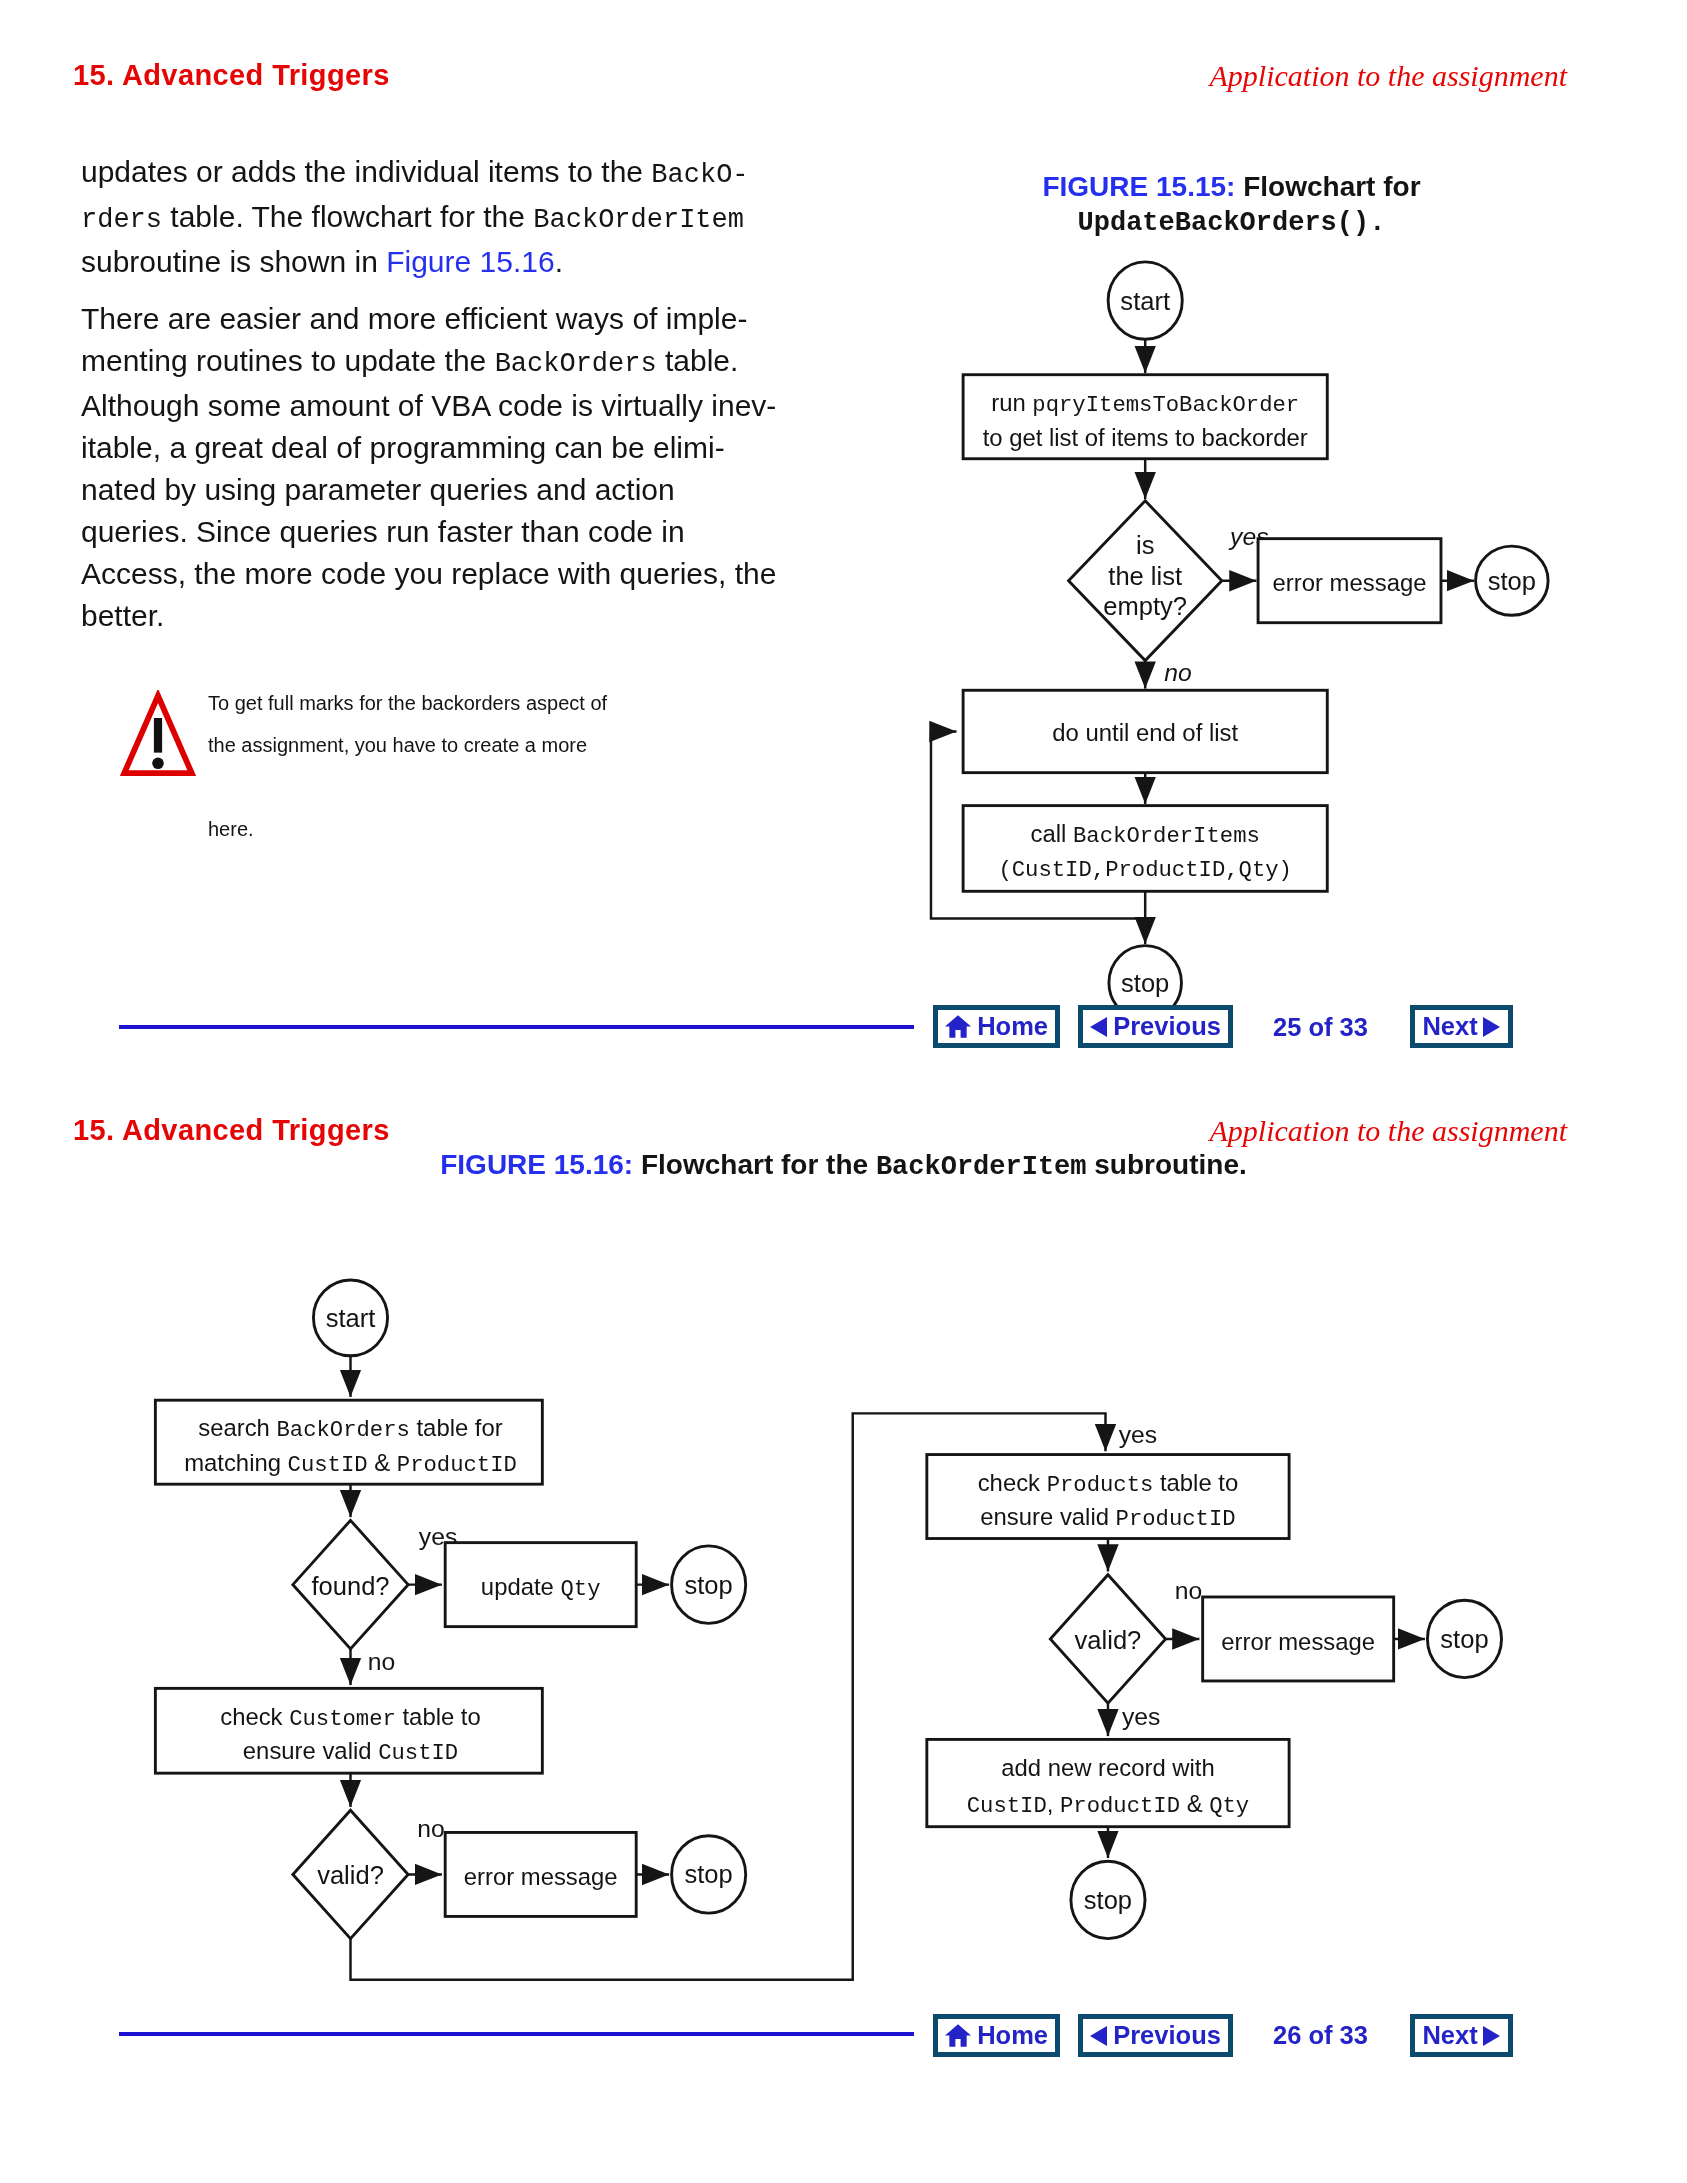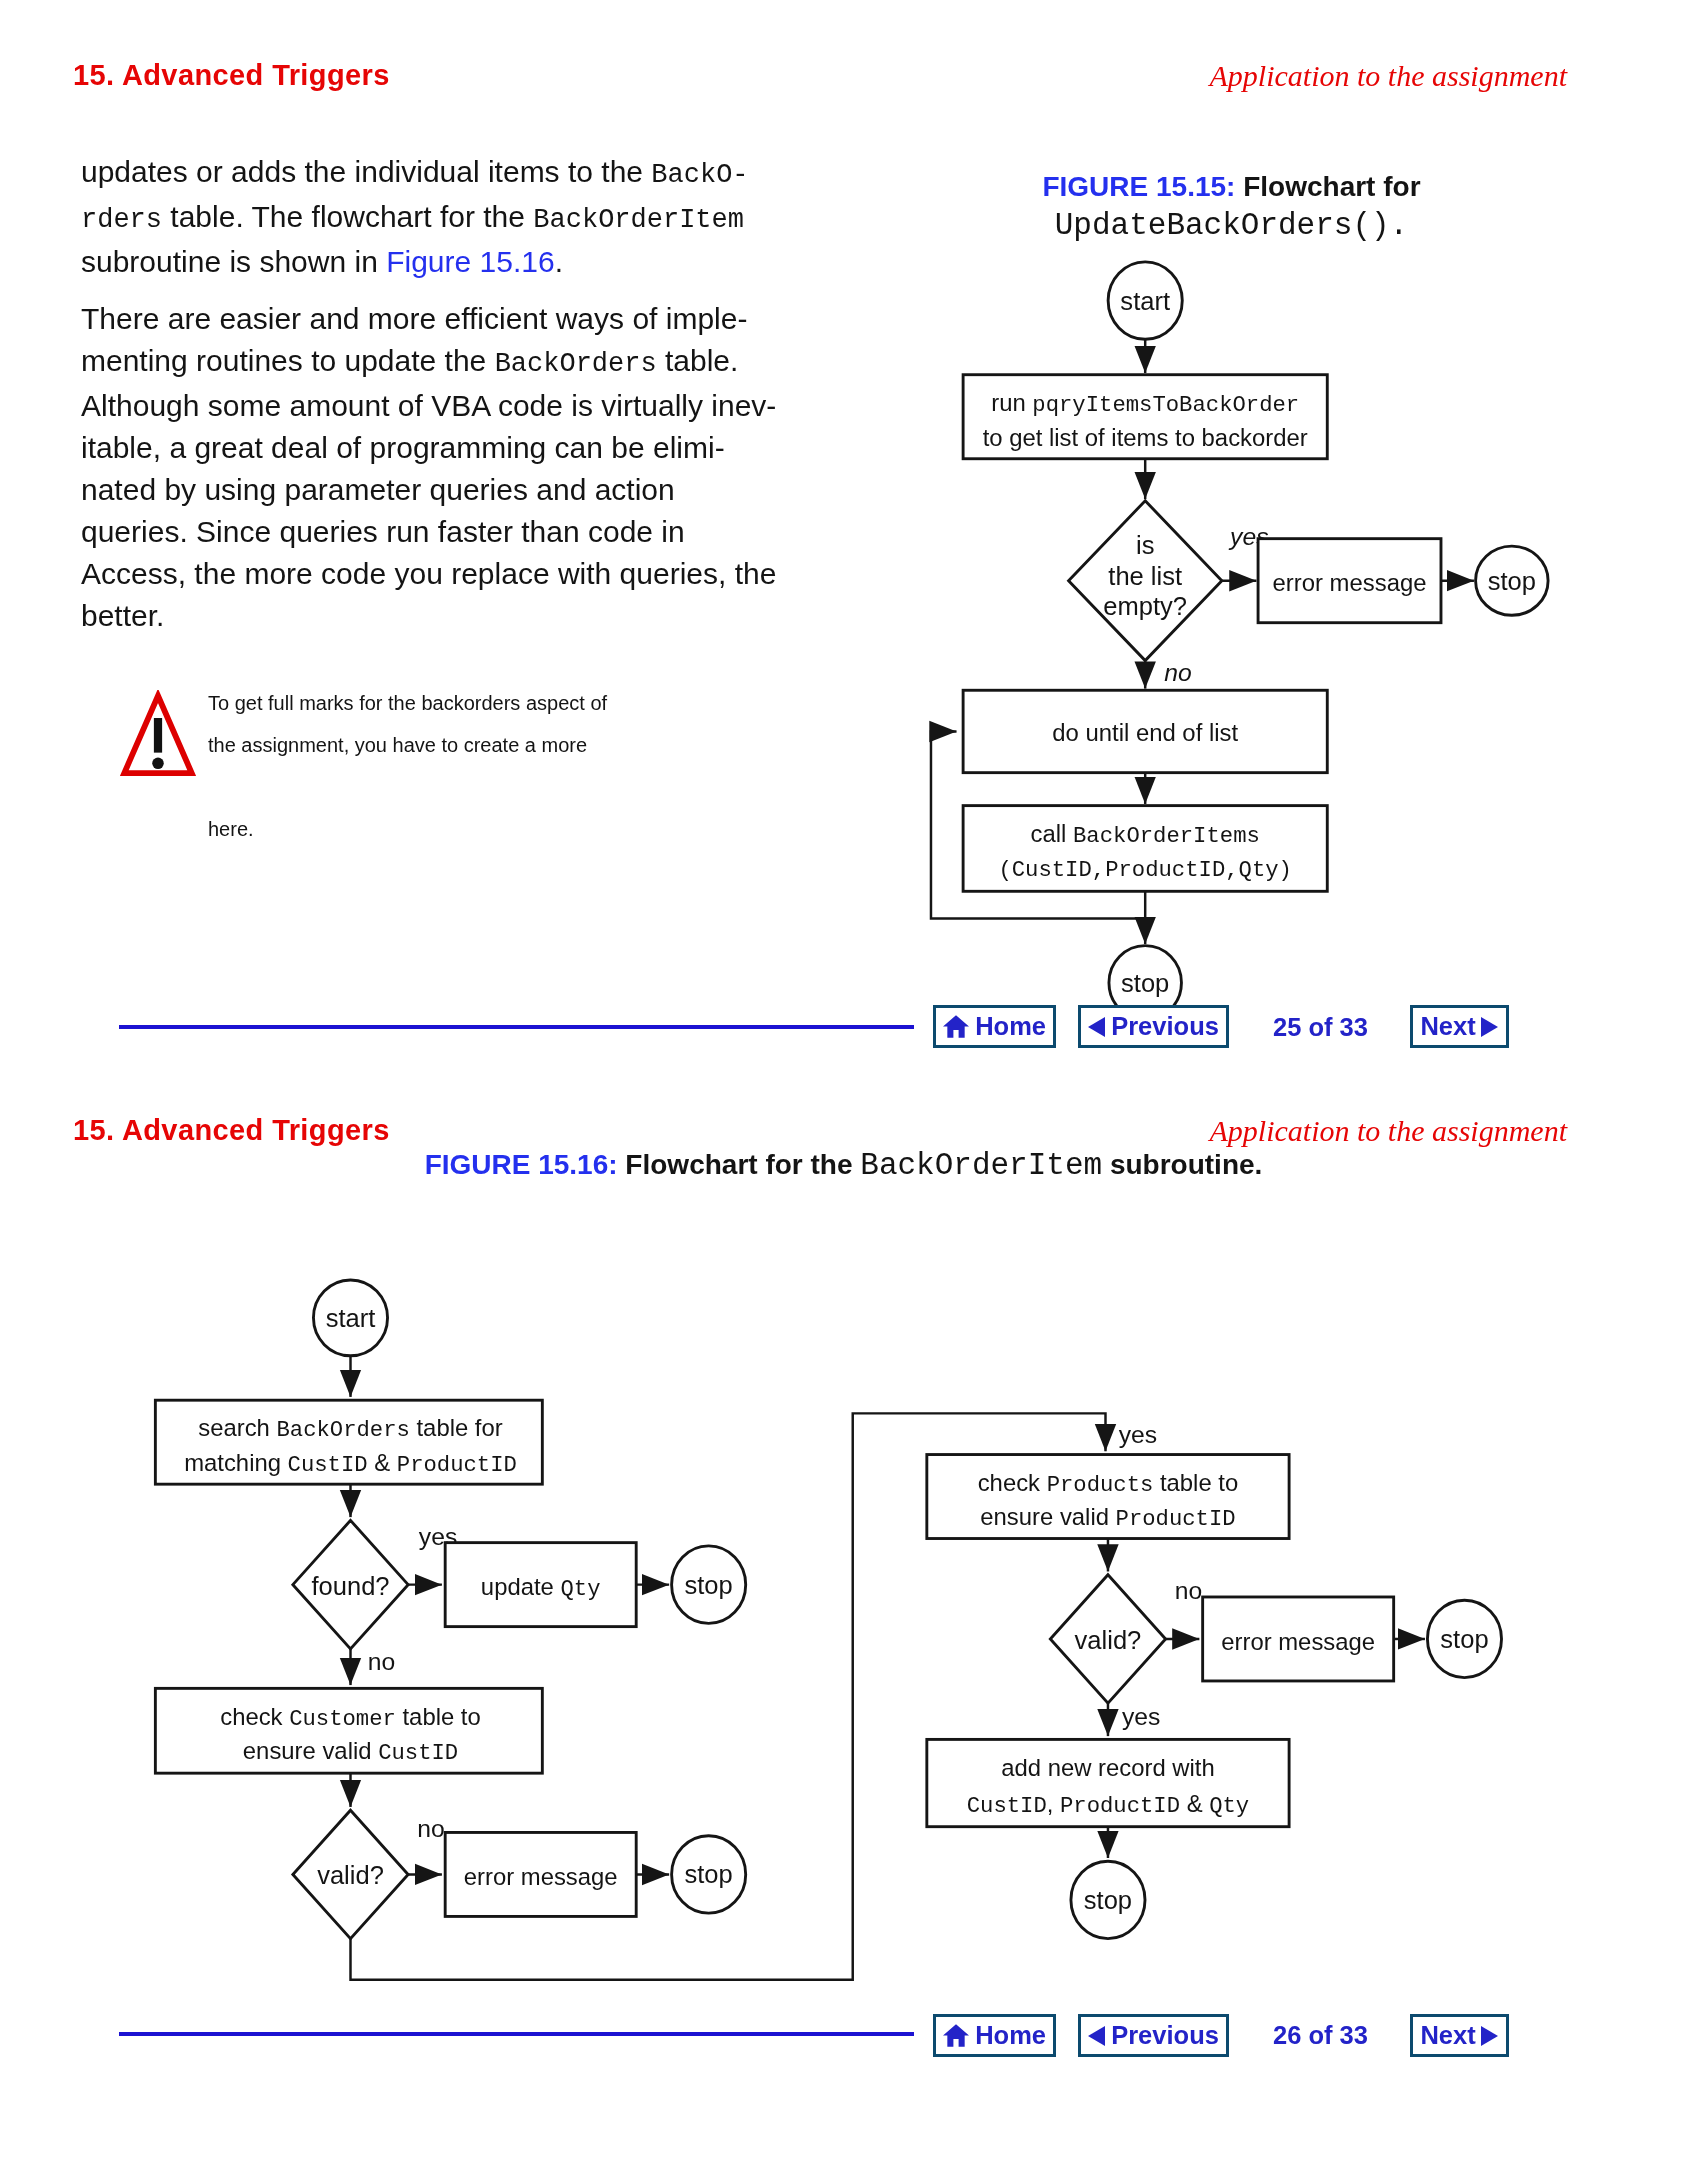--- a/index.html
+++ b/index.html
@@ -10,24 +10,24 @@
   .abs{position:absolute;}
   .sec-title{font-weight:bold;font-size:29px;color:#e60505;letter-spacing:0.4px;}
   .hdr-right{font-family:"Liberation Serif",serif;font-style:italic;font-size:30px;color:#e60505;}
   .body-text{font-size:30px;line-height:42px;margin-left:8px;}
   .seg-s{}
   .seg-m{font-family:"Liberation Mono",monospace;font-size:27px;}
   .seg-lk{color:#2430ee;}
   .note-text{font-size:20px;line-height:42px;}
   .fig-cap{font-size:28px;font-weight:bold;line-height:43px;}
   .fig-label{color:#2430ee;}
-  .fig-code{font-family:"Liberation Mono",monospace;font-weight:normal;font-size:31px;}
+  .fig-code{font-family:"Liberation Mono",monospace;font-weight:bold;font-size:27px;}
   .rule{position:absolute;height:4.1px;background:#1c12d2;}
   .navbtn{
-    position:absolute;height:43px;box-sizing:border-box;border:3px solid #0c4a6e;
+    position:absolute;height:43px;box-sizing:border-box;border:5px solid #0c4a6e;
     background:#ffffff;color:#2323c8;font-weight:bold;font-size:25.5px;
     display:flex;align-items:center;padding:0 7.4px;gap:5.8px;cursor:pointer;
   }
   .tri-l{width:0;height:0;border-top:10.7px solid transparent;border-bottom:10.7px solid transparent;border-right:17.3px solid #2323c8;}
   .tri-r{width:0;height:0;border-top:10.7px solid transparent;border-bottom:10.7px solid transparent;border-left:17.3px solid #2323c8;}
   .pageno{position:absolute;color:#2323c8;font-weight:bold;font-size:25.5px;text-align:center;}
   
   .node{stroke:#151515;stroke-width:3.5;fill:#ffffff;}
   .edge{stroke:#151515;stroke-width:3;fill:none;}
   svg text{fill:#141414;}

